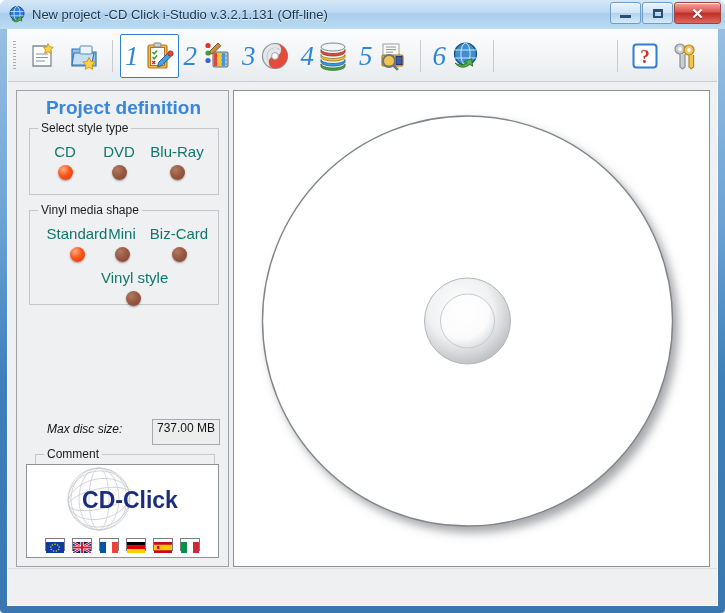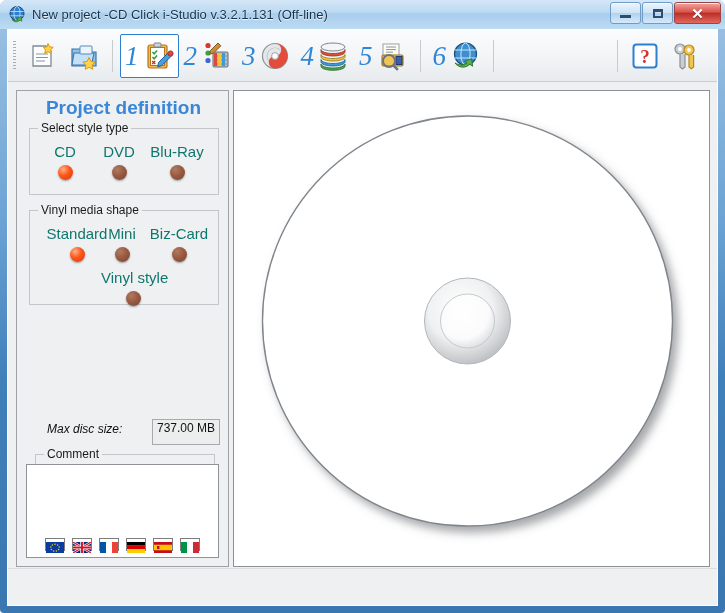--- a/index.html
+++ b/index.html
@@ -394,20 +394,34 @@
         <div class="comment-inner">
           <textarea class="comment-text" placeholder="" style=""></textarea>
           <div class="c-scroll">
             <span class="arr up"></span>
             <span class="arr dn"></span>
           </div>
         </div>
       </fieldset>
 
       <div class="logopanel">
+        <div class="logo-area">
+          <svg width="191" height="68" viewBox="0 0 191 68">
+            <g stroke="#c9ccd0" stroke-width="0.8" fill="none">
+              <circle cx="72" cy="34" r="31"></circle>
+              <ellipse cx="72" cy="34" rx="10" ry="31"></ellipse>
+              <ellipse cx="72" cy="34" rx="20" ry="31"></ellipse>
+              <ellipse cx="72" cy="34" rx="28" ry="31"></ellipse>
+              <ellipse cx="72" cy="34" rx="31" ry="10" transform="rotate(-12 72 34)"></ellipse>
+              <ellipse cx="72" cy="34" rx="31" ry="20" transform="rotate(-12 72 34)"></ellipse>
+              <ellipse cx="72" cy="34" rx="31" ry="28" transform="rotate(-12 72 34)"></ellipse>
+            </g>
+            <text x="103" y="43" text-anchor="middle" font-family="Liberation Sans, sans-serif" font-size="23" font-weight="bold" fill="#1a2c7c">CD-Click</text>
+          </svg>
+        </div>
 
         <div class="flags">
           <span class="flag">
             <svg width="18" height="11" viewBox="0 0 18 11">
               <rect width="18" height="11" fill="#0a3b9e"></rect>
               <g fill="#f5d417">
                 <circle cx="9" cy="2.2" r=".75"></circle>
                   <circle cx="11.6" cy="2.9" r=".75"></circle>
                 <circle cx="13.2" cy="5.1" r=".75"></circle>
                   <circle cx="12.6" cy="7.6" r=".75"></circle>

